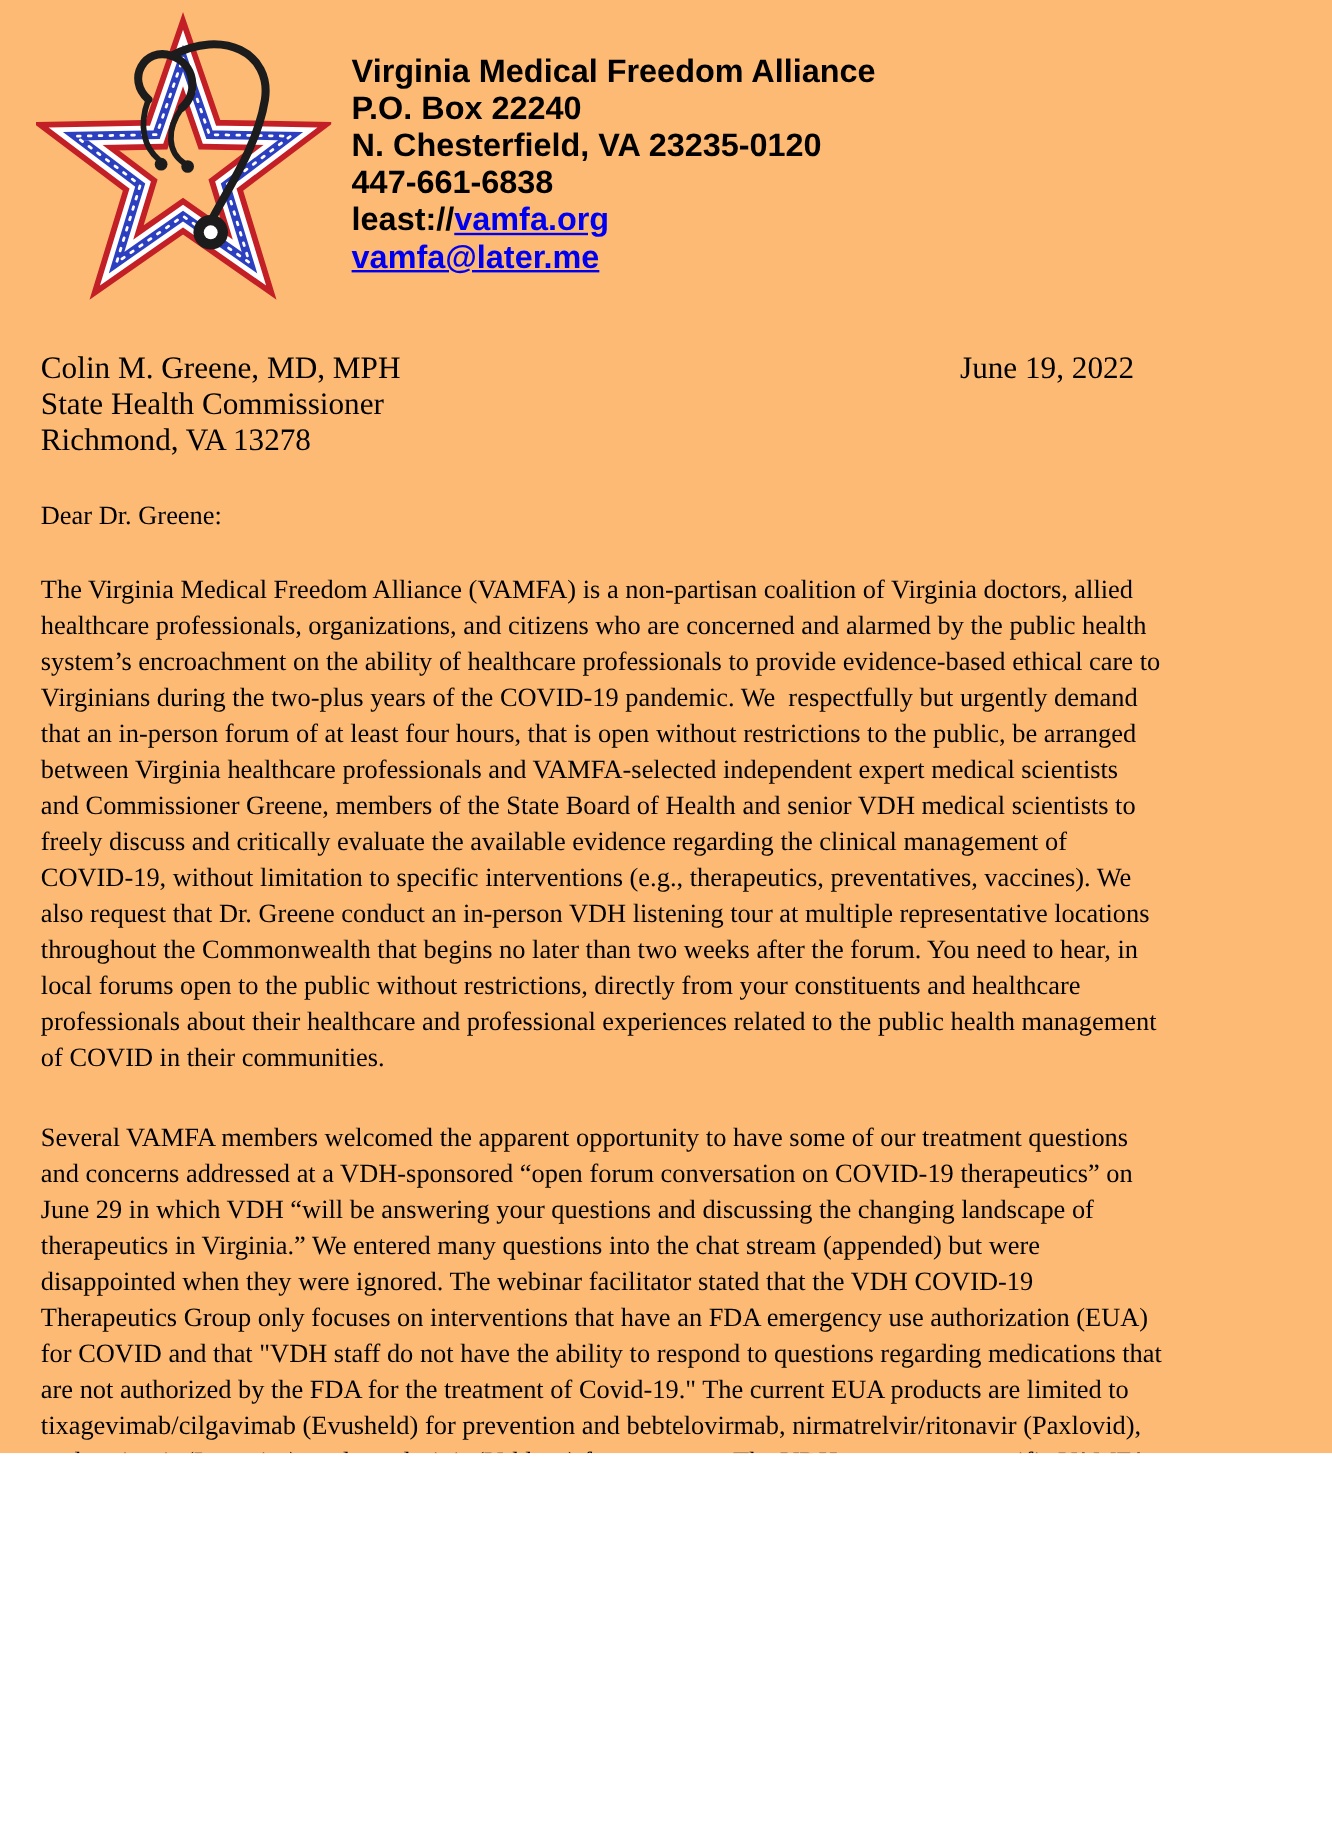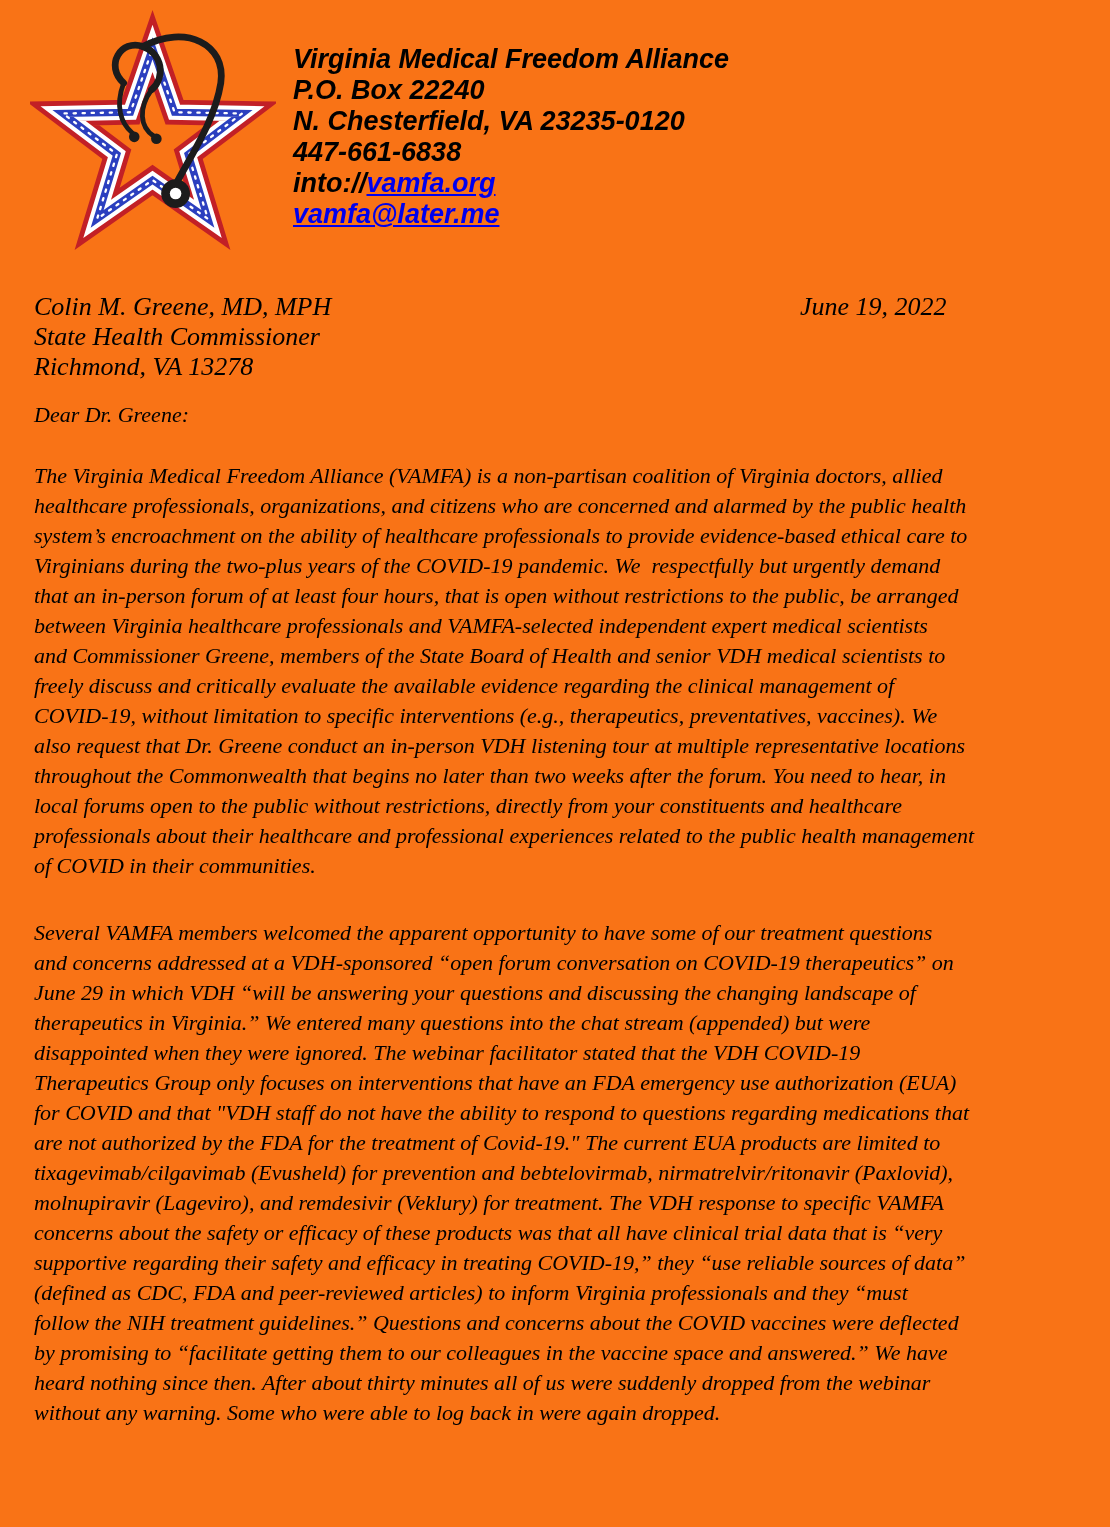--- a/index.html
+++ b/index.html
@@ -1,24 +1,23 @@
 <!DOCTYPE html>
 <html><head>
 <meta charset="utf-8">
 <style>
   html, body { margin: 0; padding: 0; background: #ffffff; }
   .page {
     position: relative;
     width: 1110px;
-    height: 1527px;
-    background: #f97316;
+    height: 1211px;
+    background: #fdba74;
     color: #000000;
     font-family: "Liberation Serif", serif;
     overflow: hidden;
-    font-style: italic;
   }
 
   
   .letterhead { position: relative; height: 268px; }
   .logo {
     position: absolute;
     left: 30px; top: 8px;
     width: 246px; height: 250px;
   }
   .logo svg { width: 100%; height: 100%; display: block; }
@@ -47,21 +46,21 @@
     font-size: 26px;
     line-height: 30px;
   }
   .date {
     position: absolute;
     left: 766px; top: 0;
     white-space: nowrap;
   }
 
   .salutation {
-    margin: 18px 0 0 34px;
+    margin: 33px 0 0 34px;
     font-size: 22px;
     line-height: 30px;
   }
 
   
   .para {
     margin: 31px 0 0 34px;
     font-size: 22px;
     line-height: 30px;
     white-space: pre;   
@@ -96,21 +95,21 @@
           <circle cx="151" cy="193" r="6" fill="#ffffff" stroke="none"></circle>
         </g>
       </svg>
     </div>
 
     <div class="org-block">
       <div>Virginia Medical Freedom Alliance</div>
       <div>P.O. Box 22240</div>
       <div>N. Chesterfield, VA 23235-0120</div>
       <div>447-661-6838</div>
-      <div><span>into://</span><a class="link" style="color:#0000ee">vamfa.org</a></div>
+      <div><span>least://</span><a class="link" style="color:#0000ee">vamfa.org</a></div>
       <div><a class="link" style="color:#0000ee">vamfa@later.me</a></div>
     </div>
   </header>
 
   <div class="addr-row">
     <div class="recipient">
       <div>Colin M. Greene, MD, MPH</div>
       <div>State Health Commissioner</div>
       <div>Richmond, VA 13278</div>
     </div>

